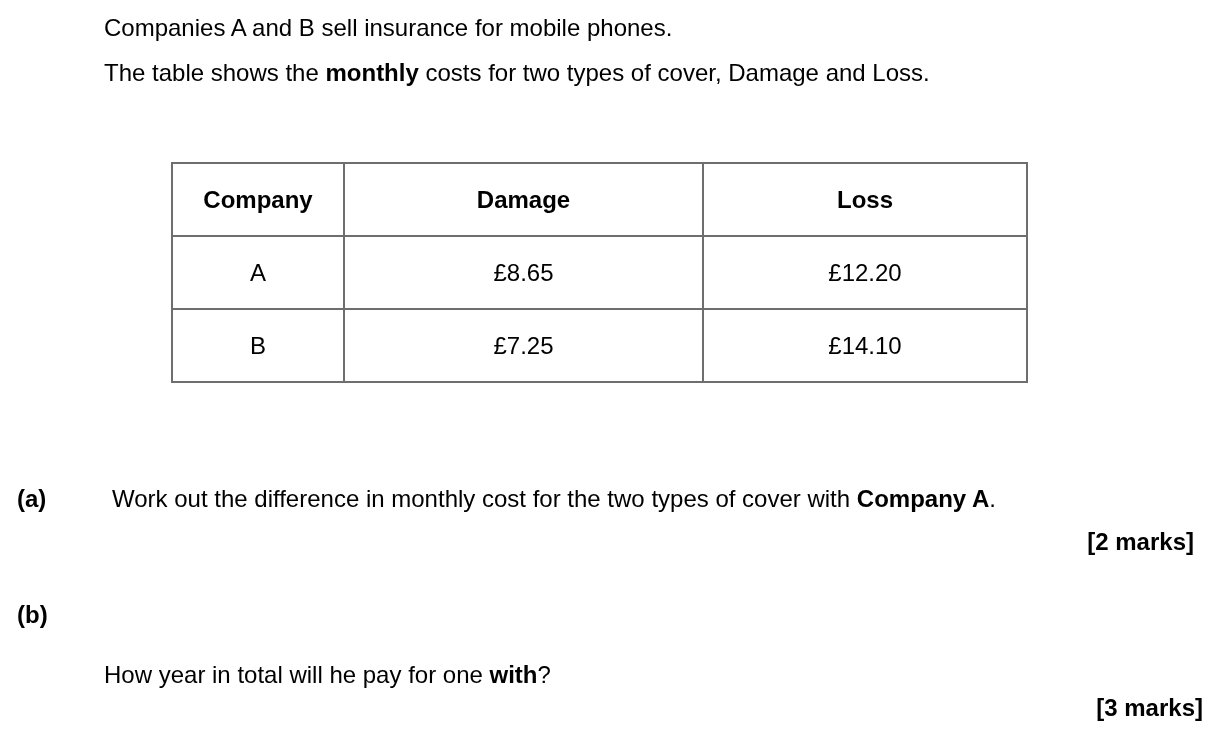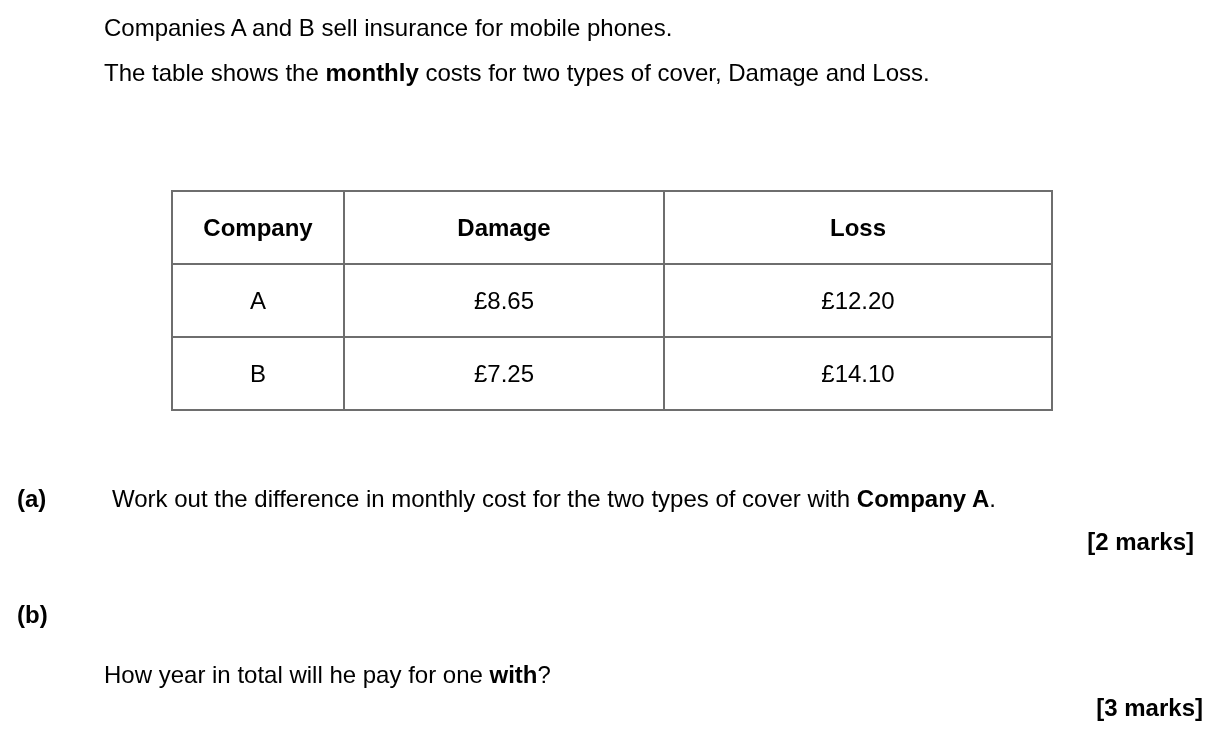--- a/index.html
+++ b/index.html
@@ -30,34 +30,33 @@
   .intro-line2 { top: 59px; left: 104px; }
 
   
   table.cost-table {
     position: absolute;
     top: 162px;
     left: 171px;
     border-collapse: collapse;
     table-layout: fixed;
     font-size: 24px;
-    margin-top: 28px;
   }
   table.cost-table td, table.cost-table th {
     border: 2px solid #6e6e6e;
     text-align: center;
     vertical-align: middle;
     height: 73px;
     background: #ffffff;
     font-weight: normal;
   }
   table.cost-table th { font-weight: bold; }
   .col-company { width: 172px; }
-  .col-damage  { width: 320px; }
-  .col-loss    { width: 388px; }
+  .col-damage  { width: 359px; }
+  .col-loss    { width: 324px; }
 
   
   .q-label-a { top: 485px; left: 17px; font-weight: bold; }
   .q-text-a  { top: 485px; left: 112px; }
   .marks-a   { top: 528px; right: 30px; font-weight: bold; }
 
   .q-label-b { top: 601px; left: 17px; font-weight: bold; }
   .q-text-b1 { top: 601px; left: 104px; }
   .q-text-b2 { top: 661px; left: 104px; }
   .marks-b   { top: 694px; right: 21px; font-weight: bold; }

